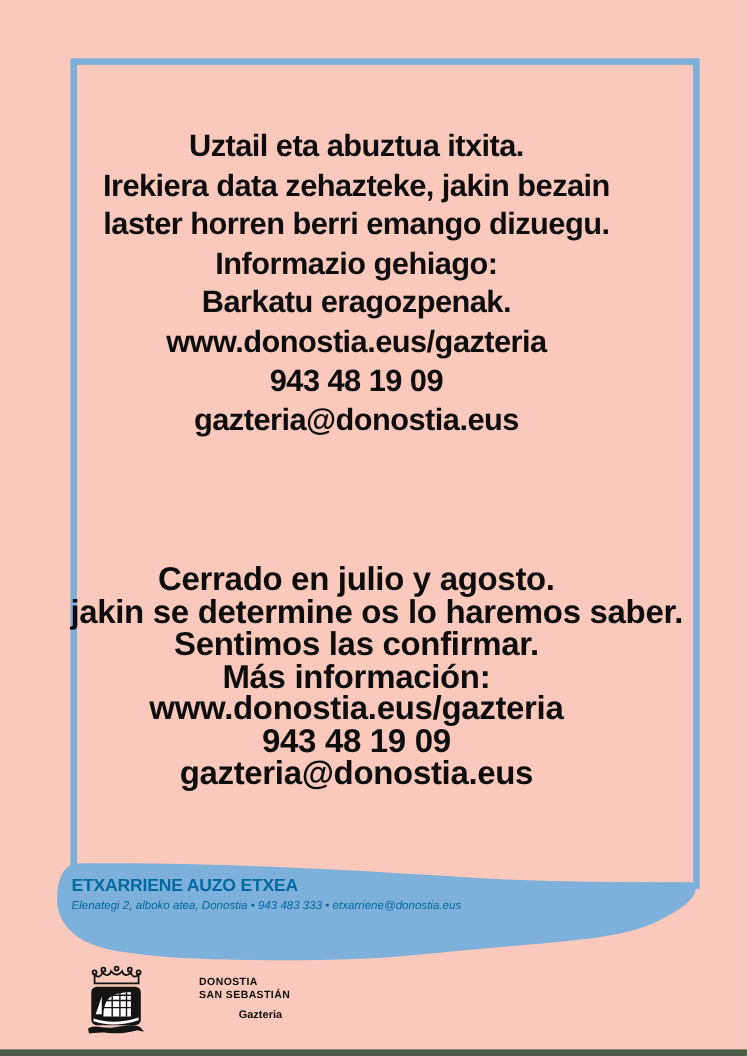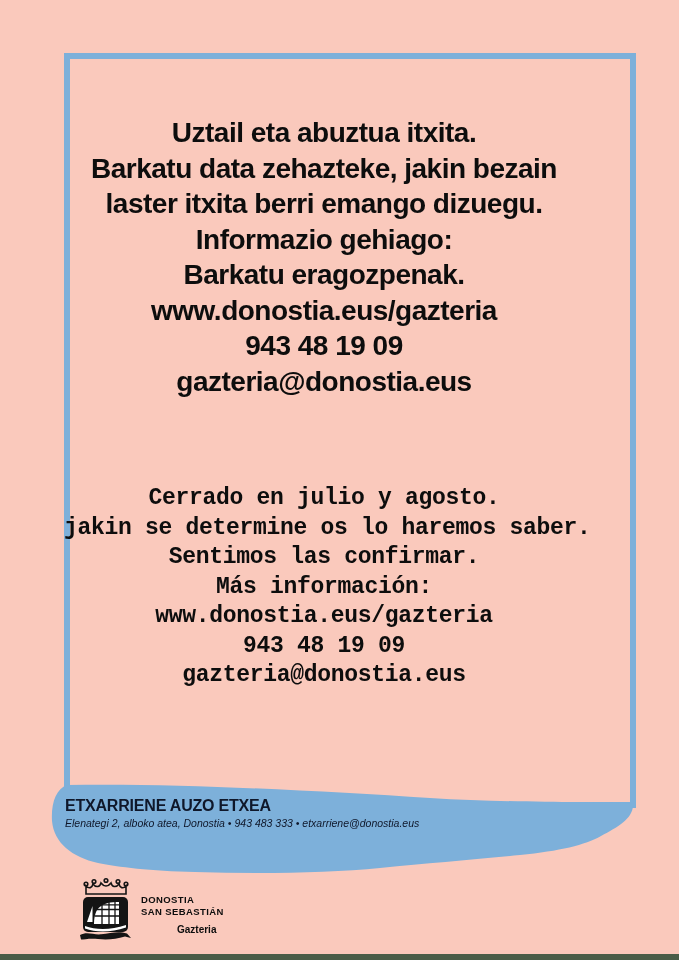--- a/index.html
+++ b/index.html
@@ -31,57 +31,57 @@
     z-index:2;
   }
   .notice .line{white-space:nowrap;}
   .notice-eu{
     top:115px;
     font-size:28px;
     line-height:35.5px;
     letter-spacing:-0.5px;
   }
   .notice-es{
-    top:484px;
-    font-size:23px;
+    top:512px;
+    font-size:30px;
     line-height:29.5px;
     letter-spacing:-0.3px;
-    font-family:Liberation Mono, monospace;
   }
   .footer-wave{
     position:absolute;
     left:0;top:775px;
     width:679px;height:110px;
     z-index:3;
   }
   .footer-text{
     position:absolute;
     left:65px;top:797px;
     z-index:4;
-    color:#0f172a;
+    color:#0369a1;
   }
   .venue-name{
     font-size:16px;
     font-weight:800;
     letter-spacing:-0.2px;
     line-height:18px;
   }
   .venue-sub{
     font-size:10.5px;
     font-style:italic;
     font-weight:400;
     line-height:11.5px;
     margin-top:3px;
   }
   .logo{
     position:absolute;
     left:80px;top:876px;
     display:flex;
-    align-items:center;
+    align-items:flex-start;
     z-index:4;
+    gap:40px;
   }
   .logo-text{
     margin-left:9px;
     padding-top:11px;
   }
   .logo-city{
     font-size:9.5px;
     font-weight:700;
     letter-spacing:0.4px;
     line-height:12px;
@@ -102,22 +102,22 @@
 </style>
 </head>
 <body>
 
 <div class="poster">
 
   <div class="frame"></div>
 
   <div class="notice notice-eu">
     <div class="line">Uztail eta abuztua itxita.</div>
-    <div class="line">Barkatu data zehazteke, jakin bezain</div>
-    <div class="line">laster itxita berri emango dizuegu.</div>
+    <div class="line">Irekiera data zehazteke, jakin bezain</div>
+    <div class="line">laster horren berri emango dizuegu.</div>
     <div class="line">Informazio gehiago:</div>
     <div class="line">Barkatu eragozpenak.</div>
     <div class="line">www.donostia.eus/gazteria</div>
     <div class="line">943 48 19 09</div>
     <div class="line">gazteria@donostia.eus</div>
   </div>
 
   <div class="notice notice-es">
     <div class="line">Cerrado en julio y agosto.</div>
     <div class="line">jakin se determine os lo haremos saber.</div>

